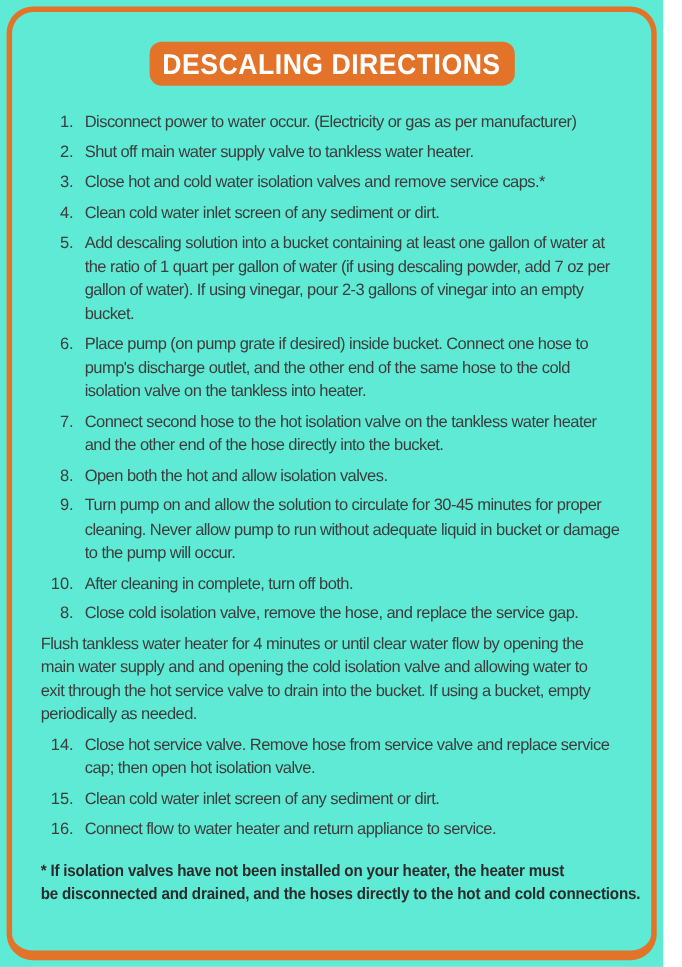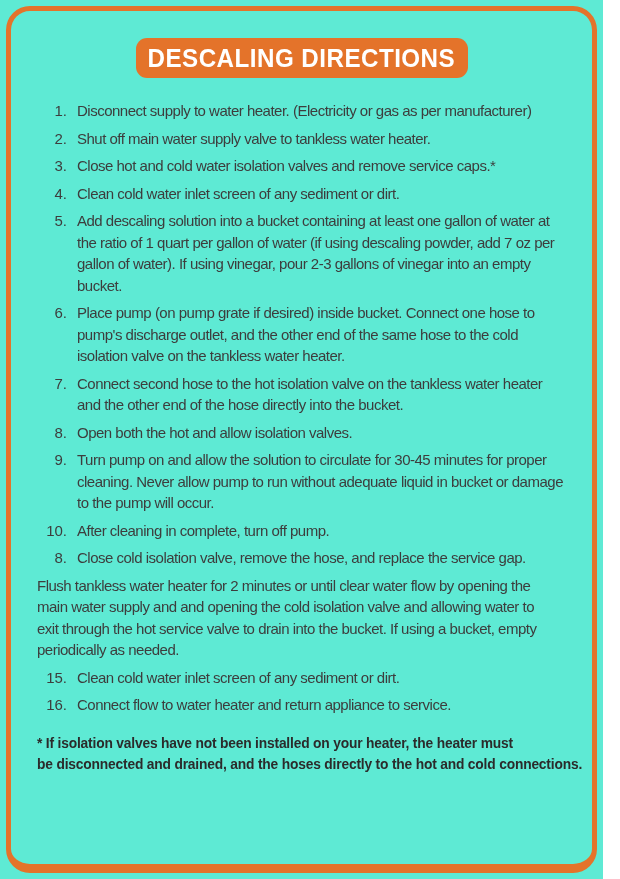--- a/index.html
+++ b/index.html
@@ -92,64 +92,68 @@
 
 <div class="page">
   <div class="frame">
     <div class="banner">
       <span class="title">DESCALING DIRECTIONS</span>
     </div>
     <div class="content">
       <ol class="steps">
         <li>
           <span class="num">1.</span>
-          <span class="txt">Disconnect supply to water heater. (Electricity or gas as per manufacturer)</span>
+          <span class="txt">Disconnect power to water occur. (Electricity or gas as per manufacturer)</span>
         </li>
         <li>
           <span class="num">2.</span>
           <span class="txt">Shut off main water supply valve to tankless water heater.</span>
         </li>
         <li>
           <span class="num">3.</span>
           <span class="txt">Close hot and cold water isolation valves and remove service caps.*</span>
         </li>
         <li>
           <span class="num">4.</span>
           <span class="txt">Clean cold water inlet screen of any sediment or dirt.</span>
         </li>
         <li>
           <span class="num">5.</span>
           <span class="txt">Add descaling solution into a bucket containing at least one gallon of water at the ratio of 1 quart per gallon of water (if using descaling powder, add 7 oz per gallon of water). If using vinegar, pour 2-3 gallons of vinegar into an empty bucket.</span>
         </li>
         <li>
           <span class="num">6.</span>
-          <span class="txt">Place pump (on pump grate if desired) inside bucket. Connect one hose to pump's discharge outlet, and the other end of the same hose to the cold isolation valve on the tankless water heater.</span>
+          <span class="txt">Place pump (on pump grate if desired) inside bucket. Connect one hose to pump's discharge outlet, and the other end of the same hose to the cold isolation valve on the tankless into heater.</span>
         </li>
         <li>
           <span class="num">7.</span>
           <span class="txt">Connect second hose to the hot isolation valve on the tankless water heater and the other end of the hose directly into the bucket.</span>
         </li>
         <li>
           <span class="num">8.</span>
           <span class="txt">Open both the hot and allow isolation valves.</span>
         </li>
         <li>
           <span class="num">9.</span>
           <span class="txt">Turn pump on and allow the solution to circulate for 30-45 minutes for proper cleaning. Never allow pump to run without adequate liquid in bucket or damage to the pump will occur.</span>
         </li>
         <li>
           <span class="num">10.</span>
-          <span class="txt">After cleaning in complete, turn off pump.</span>
+          <span class="txt">After cleaning in complete, turn off both.</span>
         </li>
         <li>
           <span class="num">8.</span>
           <span class="txt">Close cold isolation valve, remove the hose, and replace the service gap.</span>
         </li>
         <li>
-          <span class="txt">Flush tankless water heater for 2 minutes or until clear water flow by opening the main water supply and and opening the cold isolation valve and allowing water to exit through the hot service valve to drain into the bucket. If using a bucket, empty periodically as needed.</span>
+          <span class="txt">Flush tankless water heater for 4 minutes or until clear water flow by opening the main water supply and and opening the cold isolation valve and allowing water to exit through the hot service valve to drain into the bucket. If using a bucket, empty periodically as needed.</span>
+        </li>
+        <li>
+          <span class="num">14.</span>
+          <span class="txt">Close hot service valve. Remove hose from service valve and replace service cap; then open hot isolation valve.</span>
         </li>
         <li>
           <span class="num">15.</span>
           <span class="txt">Clean cold water inlet screen of any sediment or dirt.</span>
         </li>
         <li>
           <span class="num">16.</span>
           <span class="txt">Connect flow to water heater and return appliance to service.</span>
         </li>
       </ol>

